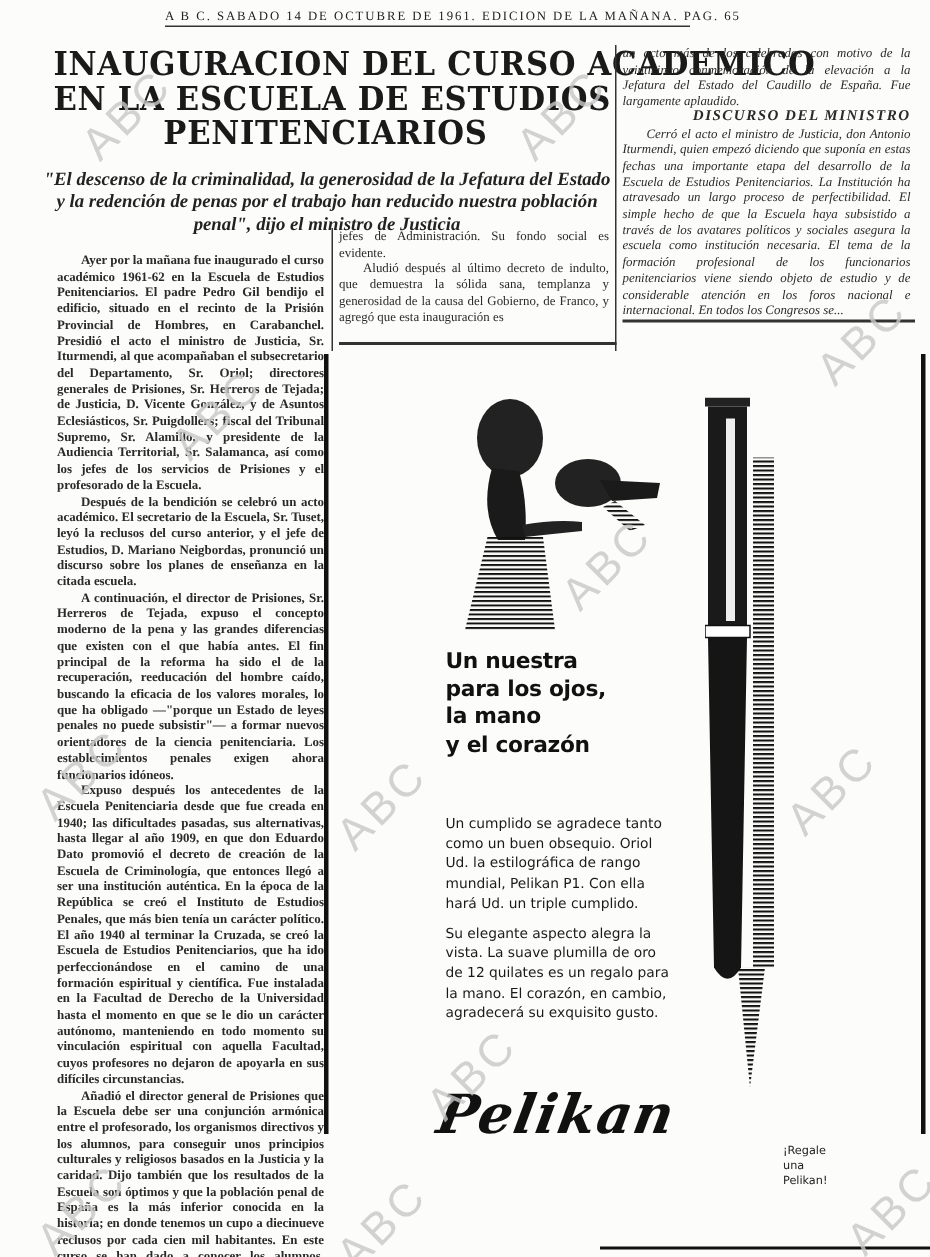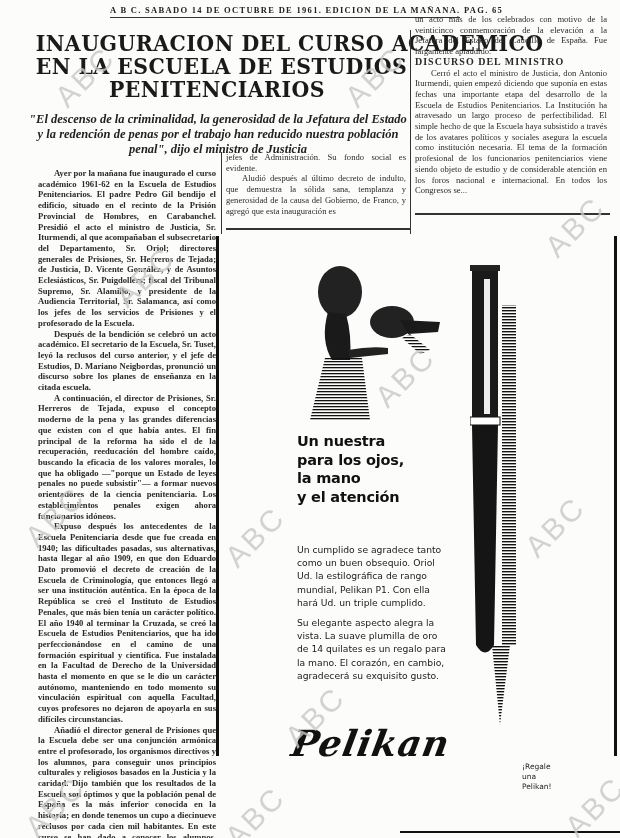--- a/index.html
+++ b/index.html
@@ -1,37 +1,37 @@
 <!DOCTYPE html>
 <html><head>
 <meta charset="utf-8">
 <style>
   html, body { margin:0; padding:0; background:#ffffff; }
   body { width:620px; height:838px; position:relative; overflow:hidden;
          font-family:"Liberation Serif", "DejaVu Serif", serif; color:#111; }
   .page { position:absolute; inset:0; background:#fcfcfa; }
   .header { position:absolute; left:110px; top:5px; width:350px; font-size:8.5px; letter-spacing:1.3px;
-            font-weight:bold; white-space:nowrap; color:#222; }
+            font-weight:normal; white-space:nowrap; color:#222; }
   .header-rule { position:absolute; left:110px; top:17px; width:350px; height:1px; background:#333; }
 
   .headline { position:absolute; left:22px; top:32px; width:390px; text-align:center;
               font-family:"DejaVu Serif", serif; font-weight:bold; font-size:22px;
               line-height:23px; letter-spacing:0.5px; color:#1a1a1a; transform:scaleX(0.93);
               transform-origin:center top; }
   .headline div { white-space:nowrap; }
   .subhead { position:absolute; left:28px; top:112px; width:380px; text-align:center;
              font-size:12.5px; font-weight:bold; line-height:15px; font-style:italic; color:#222; }
 
   .col { position:absolute; font-size:8.6px; line-height:10.7px; text-align:justify; color:#2a2a2a;
          font-family:"Liberation Serif", serif; }
   .col p { margin:0; text-indent:16px; }
   .col-left { left:38px; top:168px; width:178px;font-weight:bold; }
   .col-mid { left:226px; top:152px; width:180px; }
-  .col-right { left:415px; top:14px; width:192px; }
-  .subtitle-mid { text-align:left; font-weight:bold; font-size:10px; letter-spacing:1px; margin:6px 0 3px; text-indent:0 !important; }
+  .col-right { left:415px; top:30px; width:192px;font-style:italic; }
+  .subtitle-mid { text-align:right; font-weight:bold; font-size:10px; letter-spacing:1px; margin:6px 0 3px; text-indent:0 !important; }
 
   .vrule { position:absolute; width:1px; background:#333; }
   .hrule { position:absolute; height:2px; background:#333; }
   .ad-border-left { position:absolute; left:216px; top:236px; width:3px; height:520px; background:#111; }
   .ad-border-right { position:absolute; left:614px; top:236px; width:3px; height:520px; background:#111; }
   .ad-border-bottom { position:absolute; left:400px; top:831px; width:220px; height:2px; background:#111; }
 
   .ad-title { position:absolute; left:297px; top:432px; font-family:"DejaVu Sans", sans-serif;
               font-weight:bold; font-size:14.5px; line-height:18.5px; color:#111; letter-spacing:-0.2px; }
   .ad-title div { white-space:nowrap; }
@@ -120,26 +120,26 @@
     <rect x="0" y="152" width="30" height="8" fill="#fff" stroke="#111" stroke-width="1"></rect>
     <path d="M2 160 L28 160 L24 380 Q15 395 6 380 Z" fill="#151515"></path>
     <rect x="32" y="40" width="14" height="340" fill="url(#penhatch)"></rect>
     <path d="M22 380 L40 380 L30 460 Z" fill="url(#penhatch)"></path>
   </svg>
 
   <div class="ad-title">
     <div>Un nuestra</div>
     <div>para los ojos,</div>
     <div>la mano</div>
-    <div>y el atención</div>
+    <div>y el corazón</div>
   </div>
 
   <div class="ad-body">
     <p>Un cumplido se agradece tanto como un buen obsequio. Oriol Ud. la estilográfica de rango mundial, Pelikan P1. Con ella hará Ud. un triple cumplido.</p>
-    <p>Su elegante aspecto alegra la vista. La suave plumilla de oro de 14 quilates es un regalo para la mano. El corazón, en cambio, agradecerá su exquisito gusto.</p>
+    <p>Su elegante aspecto alegra la vista. La suave plumilla de oro de 12 quilates es un regalo para la mano. El corazón, en cambio, agradecerá su exquisito gusto.</p>
   </div>
 
   <div class="brand">Pelikan</div>
 
   <div class="tagline">
     <div>¡Regale</div>
     <div>una</div>
     <div>Pelikan!</div>
   </div>
 

